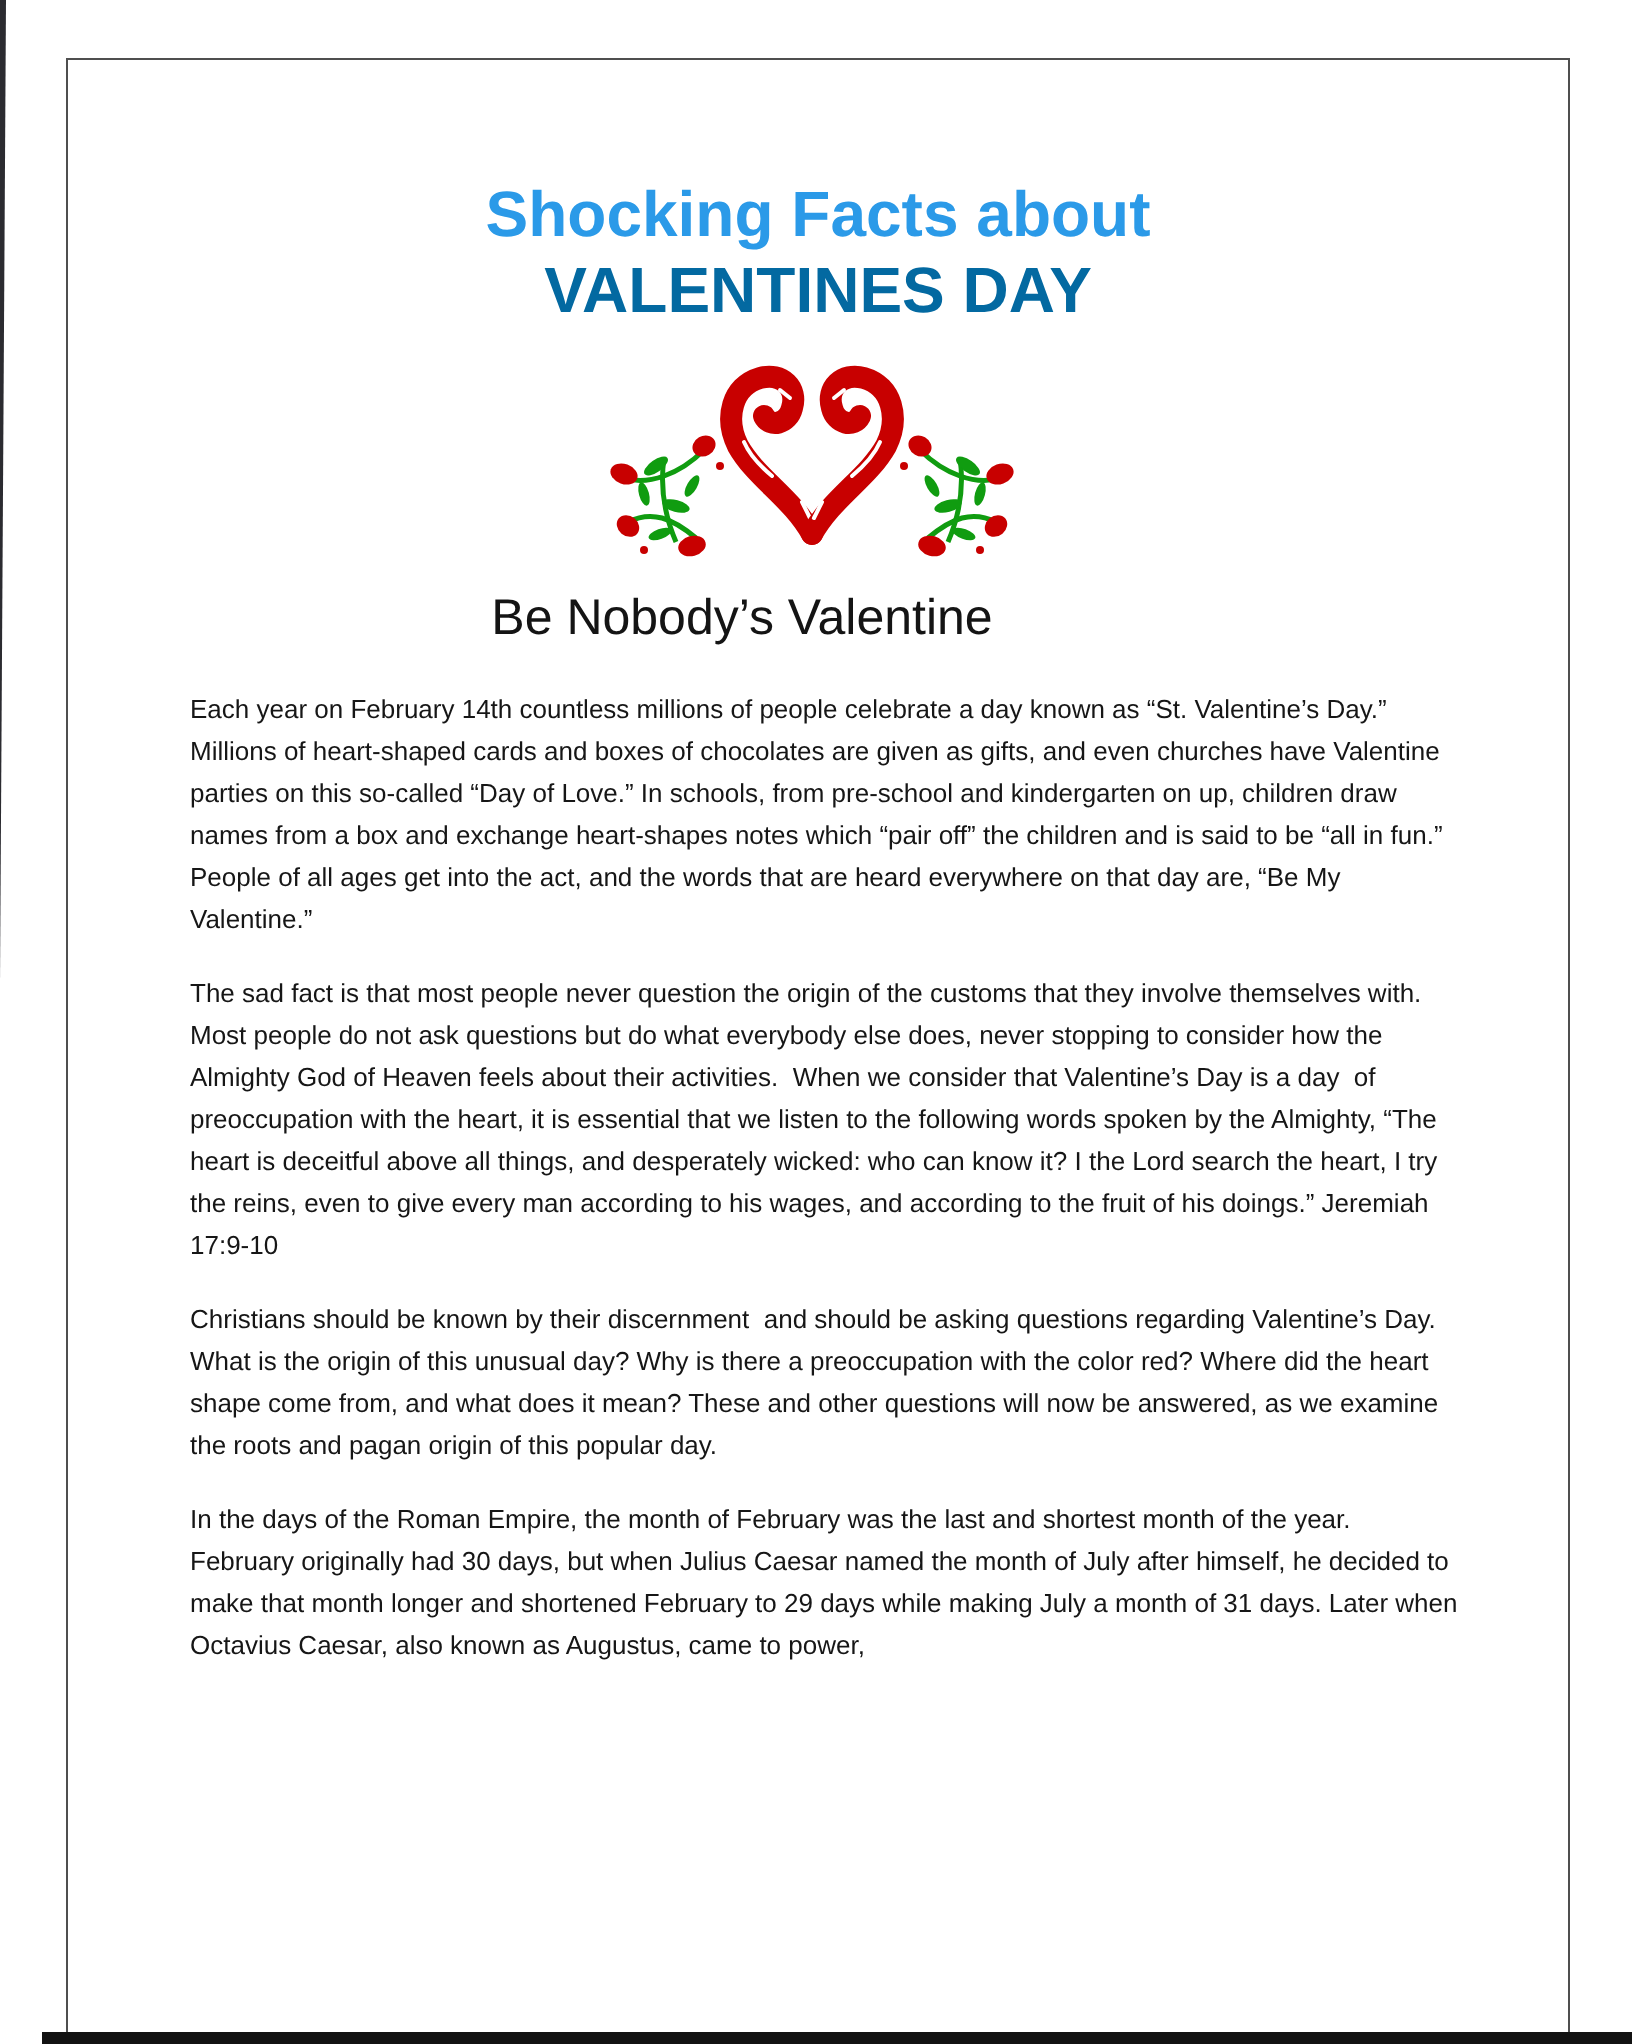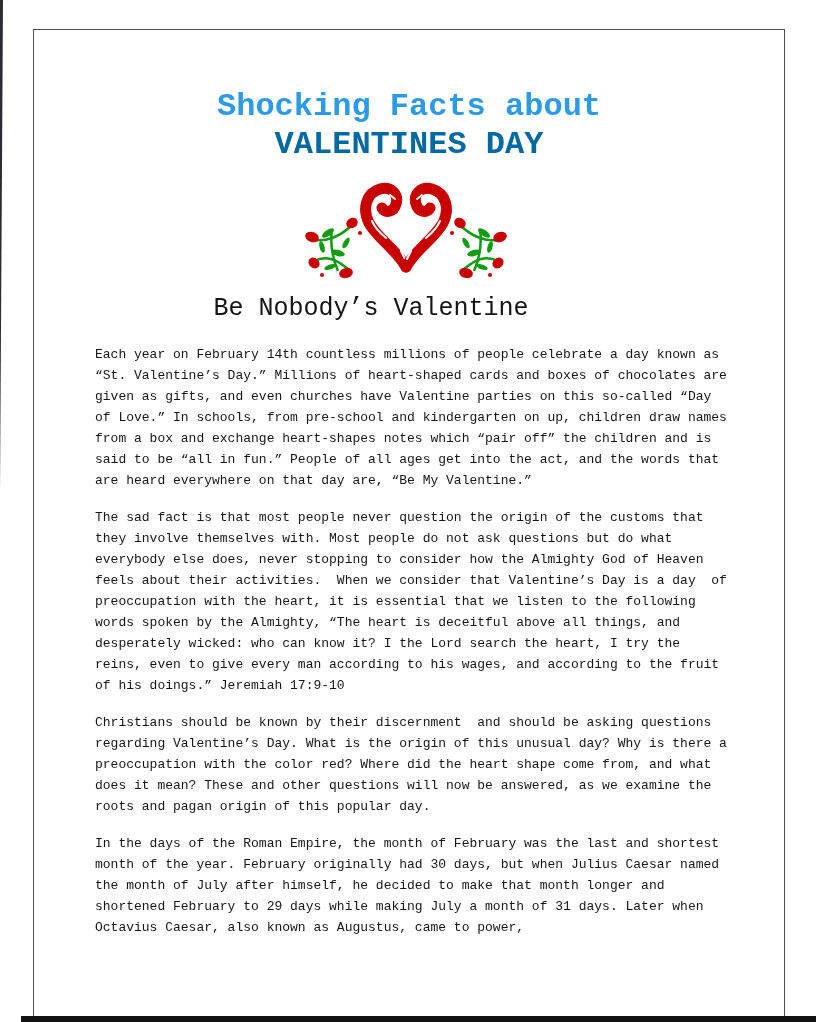--- a/index.html
+++ b/index.html
@@ -1,18 +1,18 @@
 <!DOCTYPE html>
 <html><head>
 <meta charset="utf-8">
 <style>
   html,body{margin:0;padding:0;background:#ffffff;}
   .page{
     position:relative;width:816px;height:1022px;background:#ffffff;
-    font-family:Liberation Mono, monospace;color:#1a1a1a;overflow:hidden;
+    font-family:Liberation Sans, sans-serif;color:#1a1a1a;overflow:hidden;
   }
   .scan-edge{
     position:absolute;left:0;top:0;width:3px;height:1017px;background:#2b2b30;
     transform:rotate(0.35deg);transform-origin:top left;
   }
   .scan-bar{
     position:absolute;left:21px;top:1016px;width:795px;height:6px;background:#121212;
   }
   .frame{
     position:absolute;left:33px;top:29px;width:752px;height:987px;

